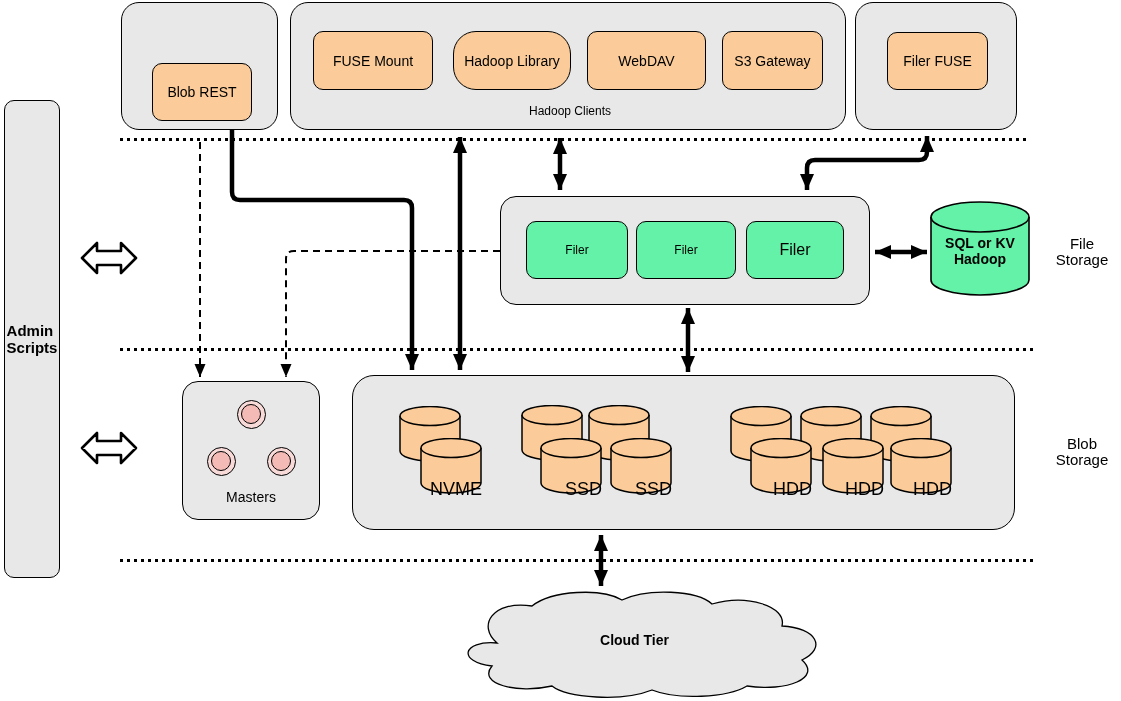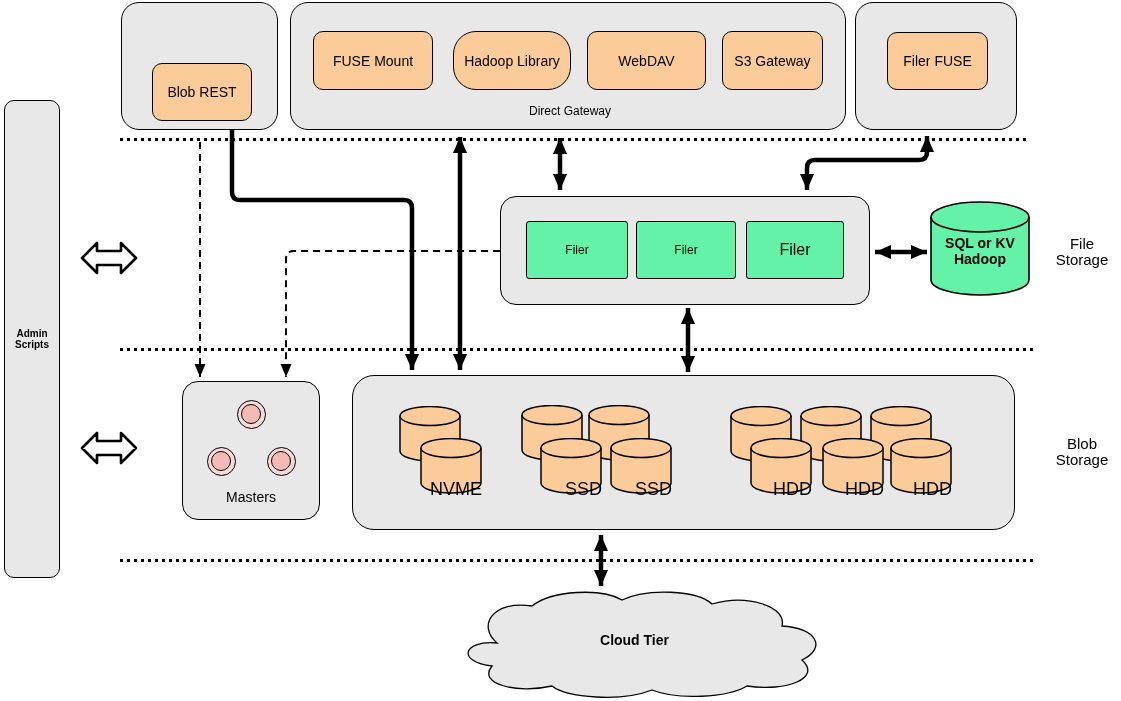--- a/index.html
+++ b/index.html
@@ -2,28 +2,28 @@
 <html><head>
 <meta charset="utf-8">
 <style>
   html,body{margin:0;padding:0;background:#fff;}
   .canvas{position:relative;width:1121px;height:701px;background:#fff;overflow:hidden;
           font-family:"Liberation Sans", sans-serif;color:#000;}
   .abs{position:absolute;}
   .container{position:absolute;background:#e8e8e8;border:1.4px solid #000;border-radius:18px;box-sizing:border-box;}
   .node-orange{position:absolute;background:#fbcc99;border:1.4px solid #000;border-radius:10px;box-sizing:border-box;
                display:flex;align-items:center;justify-content:center;font-size:14px;}
-  .node-green{position:absolute;background:#63f2a7;border:1.4px solid #000;border-radius:3px;box-sizing:border-box;
+  .node-green{position:absolute;background:#63f2a7;border:1.4px solid #000;border-radius:10px;box-sizing:border-box;
               display:flex;align-items:center;justify-content:center;font-size:12px;}
   .caption{position:absolute;font-size:12px;white-space:nowrap;}
   .section-label{position:absolute;width:100px;text-align:center;font-size:15px;line-height:1.08;}
   .dotted{position:absolute;height:3px;background:repeating-linear-gradient(90deg,#000 0 3px,transparent 3px 7px);}
   .admin{position:absolute;background:#e8e8e8;border:1.4px solid #000;border-radius:10px;box-sizing:border-box;
          display:flex;align-items:center;justify-content:center;}
-  .admin-label{font-weight:bold;font-size:10px;text-align:center;line-height:1.15;}
+  .admin-label{font-weight:bold;font-size:15px;text-align:left;line-height:1.15;}
   .masters{position:absolute;background:#e8e8e8;border:1.4px solid #000;border-radius:16px;box-sizing:border-box;}
   .circle-outer{position:absolute;width:29px;height:29px;border-radius:50%;background:#f8dbd9;border:1.4px solid #000;box-sizing:border-box;}
   .circle-inner{position:absolute;left:3px;top:3px;width:20px;height:20px;border-radius:50%;background:#f4bab6;border:1.2px solid #000;box-sizing:border-box;}
   .masters-label{position:absolute;left:0;right:0;bottom:14px;text-align:center;font-weight:normal;font-size:14px;}
   .cyl{position:absolute;width:62px;height:56px;}
   .cyl-label{position:absolute;left:0;top:41px;width:100%;text-align:right;font-size:18px;}
   .sql-label{position:absolute;left:0;top:34px;width:100%;text-align:center;font-weight:bold;font-size:14px;line-height:1.15;}
   .cloud-label{position:absolute;left:0;top:44px;width:100%;text-align:center;font-weight:bold;font-size:14px;}
   .overlay{position:absolute;left:0;top:0;pointer-events:none;z-index:10;}
   .filer-big{font-size:16px;}
@@ -60,21 +60,21 @@
     </div>
     <div class="node-orange" style="left:162px;top:28px;width:118px;height:59px;border-radius:23px;">
       <span>Hadoop Library</span>
     </div>
     <div class="node-orange" style="left:296px;top:28px;width:119px;height:59px;">
       <span>WebDAV</span>
     </div>
     <div class="node-orange" style="left:431px;top:28px;width:101px;height:59px;">
       <span>S3 Gateway</span>
     </div>
-    <div class="caption" style="left:238px;top:101px;">Direct Gateway</div>
+    <div class="caption" style="left:238px;top:101px;">Hadoop Clients</div>
   </div>
 
   <div class="container" style="left:855px;top:2px;width:162px;height:128px;">
     <div class="node-orange" style="left:31px;top:29px;width:101px;height:58px;">
       <span>Filer FUSE</span>
     </div>
   </div>
 
   <div class="dotted" style="left:120px;top:138px;width:910px;"></div>
   <div class="dotted" style="left:120px;top:348px;width:916px;"></div>

